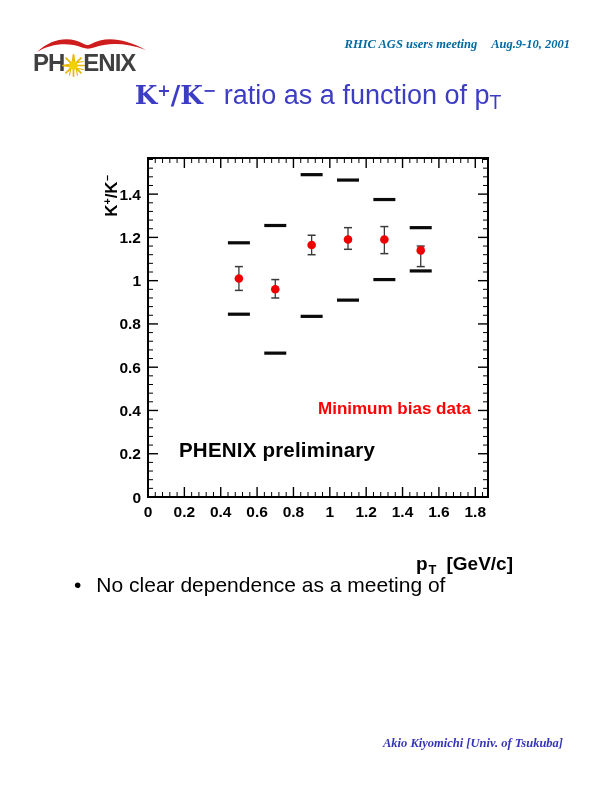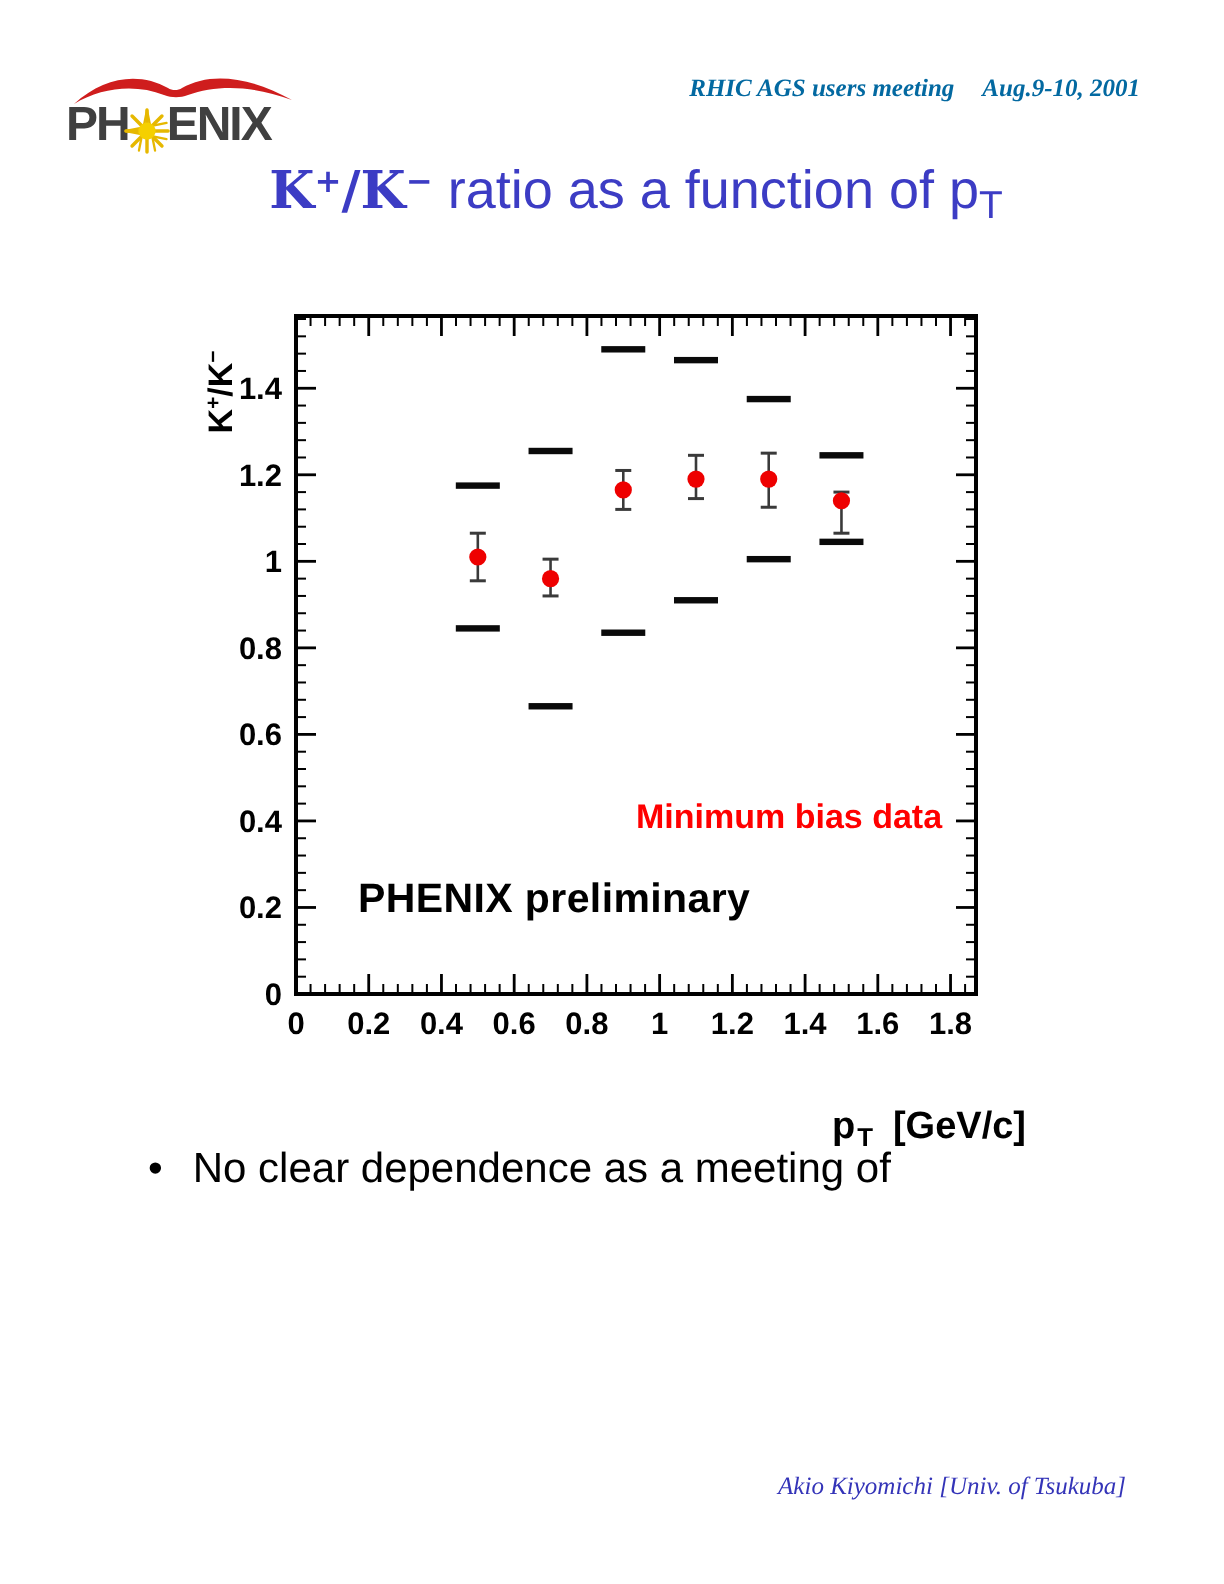--- a/index.html
+++ b/index.html
@@ -11,21 +11,21 @@
   .logo-wing{position:absolute;left:6px;top:4px;width:112px;height:22px;}
   .logo-text{position:absolute;left:3px;top:19px;display:flex;align-items:flex-end;
              font-weight:bold;font-size:24px;letter-spacing:-1px;color:#404040;}
   .logo-text .star{width:23px;height:23px;margin:1px -2px 0 -2px;}
 
   
   .header{position:absolute;right:42px;top:37px;font-family:"Liberation Serif",serif;
           font-style:italic;font-weight:bold;font-size:12.5px;color:#0369a1;white-space:nowrap;}
   .header .gap{margin-left:14px;}
   .footer{position:absolute;right:49px;top:736px;font-family:"Liberation Serif",serif;
-          font-style:italic;font-weight:normal;font-size:12.5px;color:#3434b8;white-space:nowrap;}
+          font-style:italic;font-weight:bold;font-size:12.5px;color:#3434b8;white-space:nowrap;}
 
   
   .title{position:absolute;left:12px;top:80px;width:612px;text-align:center;
          font-size:27px;color:#3c3cc4;white-space:nowrap;}
   .title .kk{font-family:"DejaVu Serif",serif;font-weight:bold;font-size:26px;}
   .title sup{font-size:0.62em;vertical-align:0.5em;}
   .title sub{font-size:0.72em;vertical-align:-0.25em;}
 
   
   .chart-wrap{position:absolute;left:95px;top:140px;width:445px;height:430px;}

